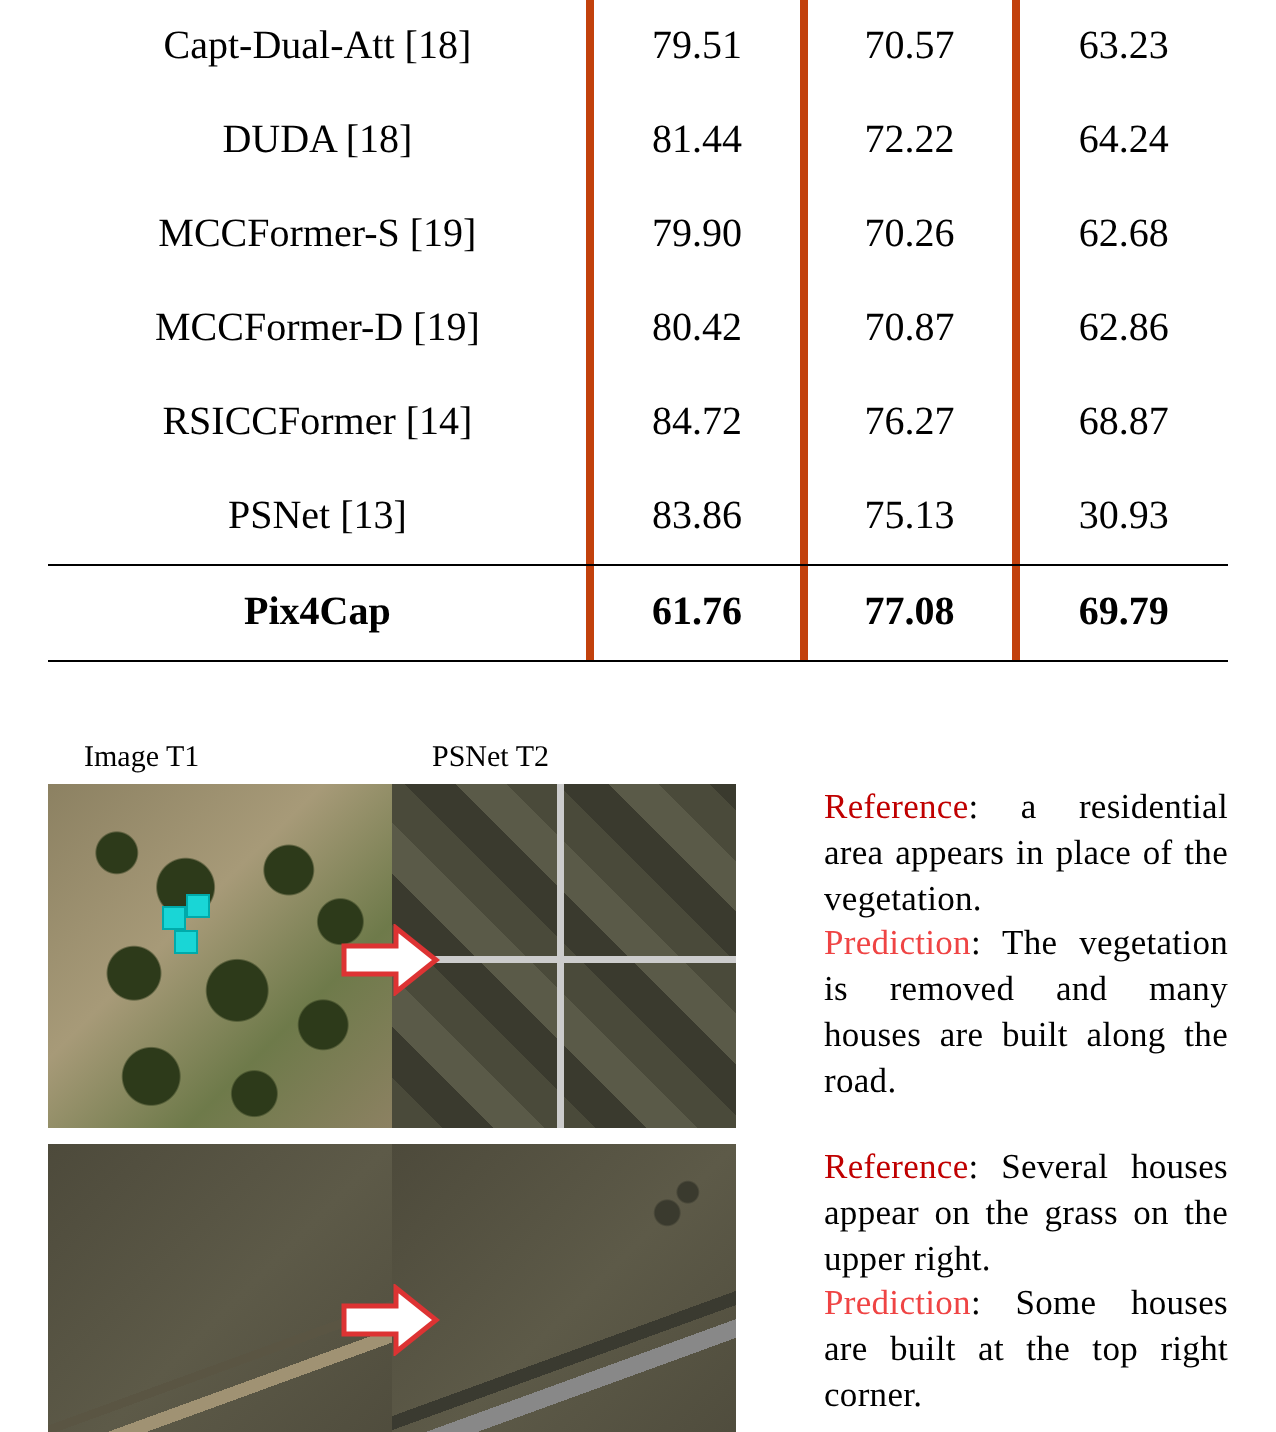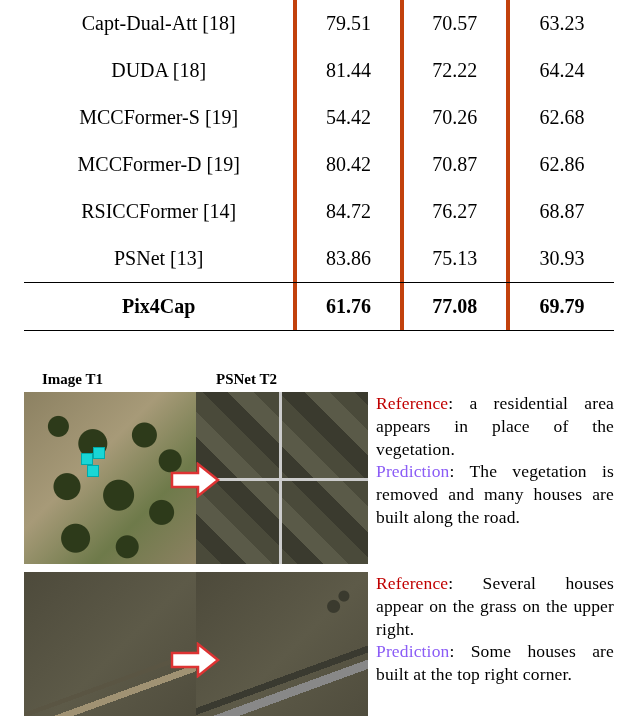--- a/index.html
+++ b/index.html
@@ -40,29 +40,30 @@
     border-top: 1px solid #000;
   }
   .bold {
     font-weight: bold;
   }
   .fig-block {
     margin-top: 40px;
   }
   .fig-labels {
     display: flex;
-    font-weight: bold;
+    font-weight: normal;
     font-size: 15px;
     margin-bottom: 4px;
   }
   .fig-labels .lab1 { width: 174px; padding-left: 18px; }
   .fig-labels .lab2 { }
   .fig-row {
     display: flex;
     margin-bottom: 8px;
+    gap: 36px;
   }
   .img-pair {
     width: 344px;
     height: 172px;
     position: relative;
     flex-shrink: 0;
     display: flex;
   }
   .img-box {
     width: 172px;
@@ -79,21 +80,21 @@
   .arrow svg { display: block; }
   .caption {
     flex: 1;
     padding-left: 8px;
     font-size: 17.5px;
     line-height: 1.3;
     text-align: justify;
     letter-spacing: 0.15px;
   }
   .ref { color: #c00000; }
-  .pred { color: #8b5cf6; }
+  .pred { color: #ef4444; }
   
   .trees {
     background:
       radial-gradient(circle at 20% 20%, #2d3a1a 0 10px, transparent 11px),
       radial-gradient(circle at 40% 30%, #2d3a1a 0 14px, transparent 15px),
       radial-gradient(circle at 70% 25%, #2d3a1a 0 12px, transparent 13px),
       radial-gradient(circle at 85% 40%, #2d3a1a 0 11px, transparent 12px),
       radial-gradient(circle at 25% 55%, #2d3a1a 0 13px, transparent 14px),
       radial-gradient(circle at 55% 60%, #2d3a1a 0 15px, transparent 16px),
       radial-gradient(circle at 80% 70%, #2d3a1a 0 12px, transparent 13px),
@@ -139,21 +140,21 @@
           <td class="val vline-left ">63.23</td>
         </tr>
         <tr>
           <td class="method ">DUDA [18]</td>
           <td class="val vline-left ">81.44</td>
           <td class="val vline-left ">72.22</td>
           <td class="val vline-left ">64.24</td>
         </tr>
         <tr>
           <td class="method ">MCCFormer-S [19]</td>
-          <td class="val vline-left ">54.42</td>
+          <td class="val vline-left ">79.90</td>
           <td class="val vline-left ">70.26</td>
           <td class="val vline-left ">62.68</td>
         </tr>
         <tr>
           <td class="method ">MCCFormer-D [19]</td>
           <td class="val vline-left ">80.42</td>
           <td class="val vline-left ">70.87</td>
           <td class="val vline-left ">62.86</td>
         </tr>
         <tr>

